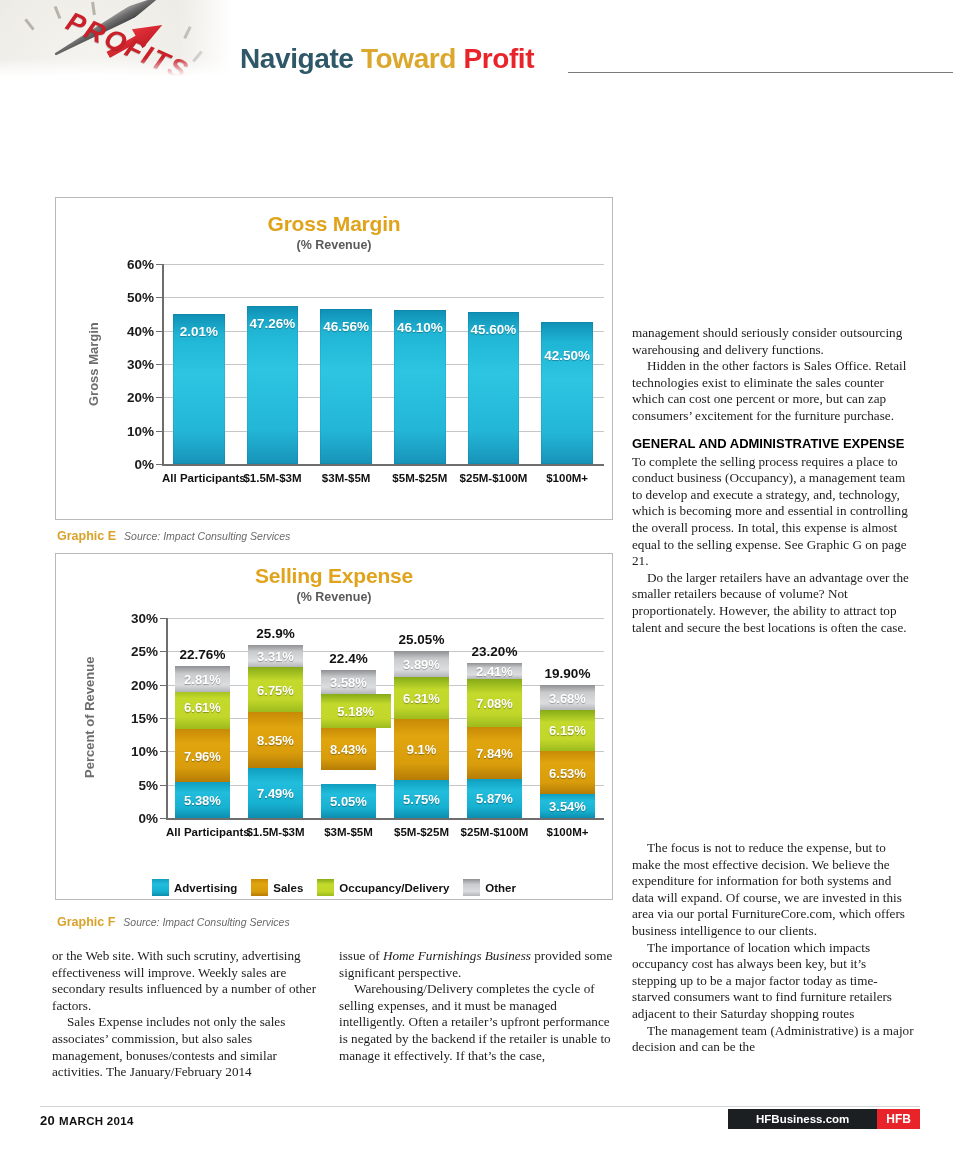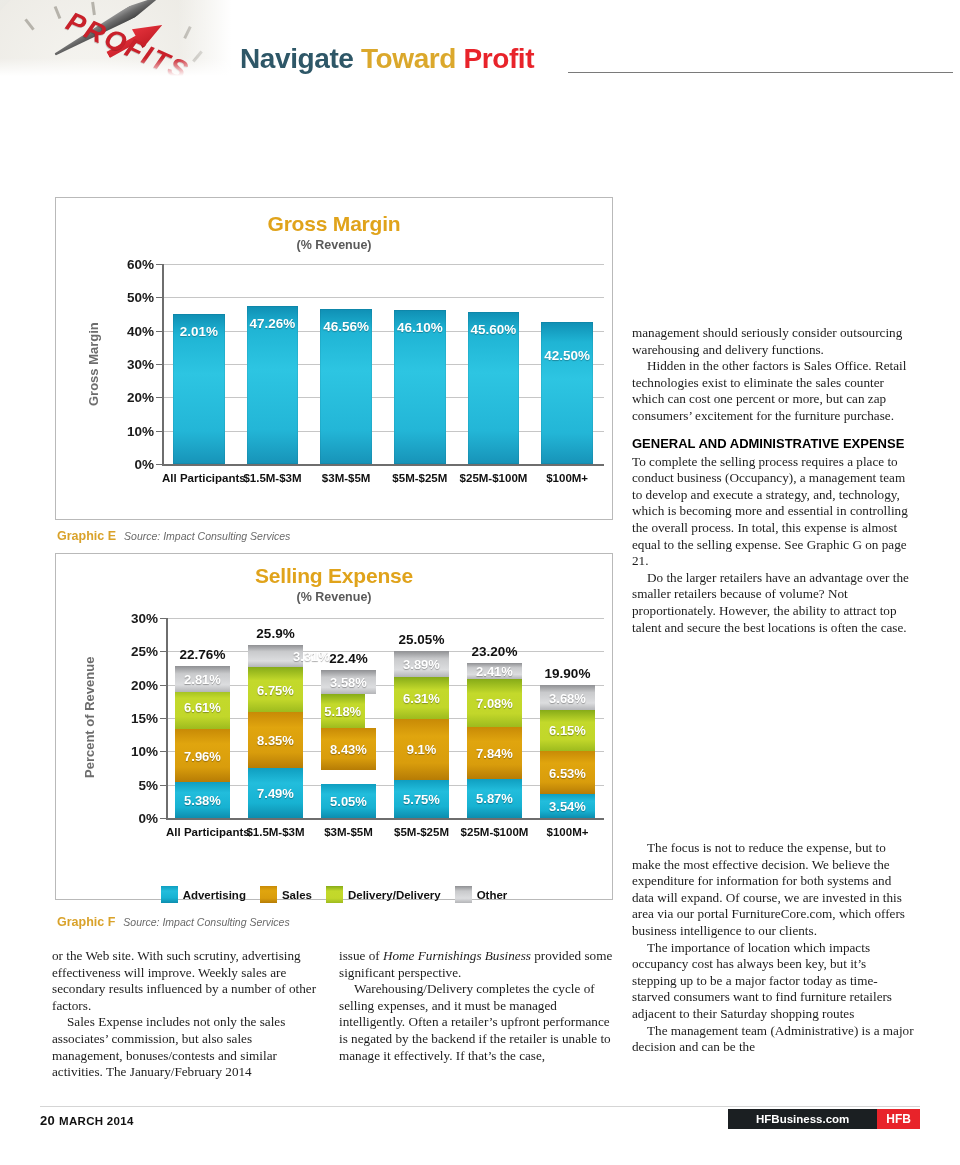--- a/index.html
+++ b/index.html
@@ -120,21 +120,21 @@
     font-family:"Liberation Sans",sans-serif;font-weight:bold;font-size:13px;
     text-shadow:0 1px 1px rgba(0,0,0,.32);transform:translateY(-50%);
   }
   .total-label{
     position:absolute;text-align:center;font-family:"Liberation Sans",sans-serif;
     font-weight:bold;color:#111111;font-size:13.5px;white-space:nowrap;
   }
 
   #legend{
     position:absolute;left:0;width:100%;display:flex;justify-content:center;
-    align-items:center;gap:14px;margin-top:7px;
+    align-items:center;gap:14px;
   }
   .legend-item{display:flex;align-items:center;gap:5px;}
   .legend-sw{width:17px;height:17px;display:inline-block;}
   .legend-text{
     font-family:"Liberation Sans",sans-serif;font-weight:bold;font-size:11.5px;color:#111;
   }
 
   
   .caption{position:absolute;white-space:nowrap;}
   .caption .g{
@@ -305,31 +305,31 @@
       <div class="seg seg-adv" style="position: absolute; left: 191.76px; width: 55.48px; top: 164.067px; height: 49.9333px;">
         <div class="seg-label" style="top: 50%; left: 0px;">7.49%</div>
       </div>
       <div class="seg seg-sal" style="position: absolute; left: 191.76px; width: 55.48px; top: 108.4px; height: 55.6667px;">
         <div class="seg-label" style="top: 50%; left: 0px;">8.35%</div>
       </div>
       <div class="seg seg-war" style="position: absolute; left: 191.76px; width: 55.48px; top: 63.4px; height: 45px;">
         <div class="seg-label" style="top: 50%; left: 0px;">6.75%</div>
       </div>
       <div class="seg seg-oth" style="position: absolute; left: 191.76px; width: 55.48px; top: 41.3333px; height: 22.0667px;">
-        <div class="seg-label" style="top: 50%; left: 8px; padding-left: 28px;">3.31%</div>
+        <div class="seg-label" style="top: 50%; left: 0px;">3.31%</div>
       </div>
       <div class="total-label" style="left: 183px; width: 73px; top: 22.3333px;">25.9%</div>
       <div class="xtick" style="left: 183px; width: 73px; top: 222px;">$1.5M-$3M</div>
       <div class="seg seg-adv" style="position: absolute; left: 264.76px; width: 55.48px; top: 180.333px; height: 33.6667px;">
         <div class="seg-label" style="top: 50%; left: 0px;">5.05%</div>
       </div>
       <div class="seg seg-sal" style="position: absolute; left: 264.76px; width: 55.48px; top: 124.133px; height: 42px;">
         <div class="seg-label" style="top: 50%; left: 0px;">8.43%</div>
       </div>
-      <div class="seg seg-war" style="position: absolute; left: 264.76px; width: 44px; top: 89.6px; height: 34.5333px;">
+      <div class="seg seg-war" style="position: absolute; left: 264.76px; width: 70px; top: 89.6px; height: 34.5333px;">
         <div class="seg-label" style="top: 50%; left: 0px;">5.18%</div>
       </div>
       <div class="seg seg-oth" style="position: absolute; left: 264.76px; width: 55.48px; top: 65.7333px; height: 23.8667px;">
         <div class="seg-label" style="top: 50%; left: 0px;">3.58%</div>
       </div>
       <div class="total-label" style="left: 256px; width: 73px; top: 46.7333px;">22.4%</div>
       <div class="xtick" style="left: 256px; width: 73px; top: 222px;">$3M-$5M</div>
       <div class="seg seg-adv" style="position: absolute; left: 337.76px; width: 55.48px; top: 175.667px; height: 38.3333px;">
         <div class="seg-label" style="top: 50%; left: 0px;">5.75%</div>
       </div>
@@ -377,21 +377,21 @@
       <div class="legend-item">
         <span class="legend-sw seg-adv"></span>
         <span class="legend-text">Advertising</span>
       </div>
       <div class="legend-item">
         <span class="legend-sw seg-sal"></span>
         <span class="legend-text">Sales</span>
       </div>
       <div class="legend-item">
         <span class="legend-sw seg-war"></span>
-        <span class="legend-text">Delivery/Delivery</span>
+        <span class="legend-text">Occupancy/Delivery</span>
       </div>
       <div class="legend-item">
         <span class="legend-sw seg-oth"></span>
         <span class="legend-text">Other</span>
       </div>
     </div>
 </div>
 <div class="caption" id="cap-f">
   <span class="g">Graphic F</span><span class="s">Source: Impact Consulting Services</span>
 </div>

